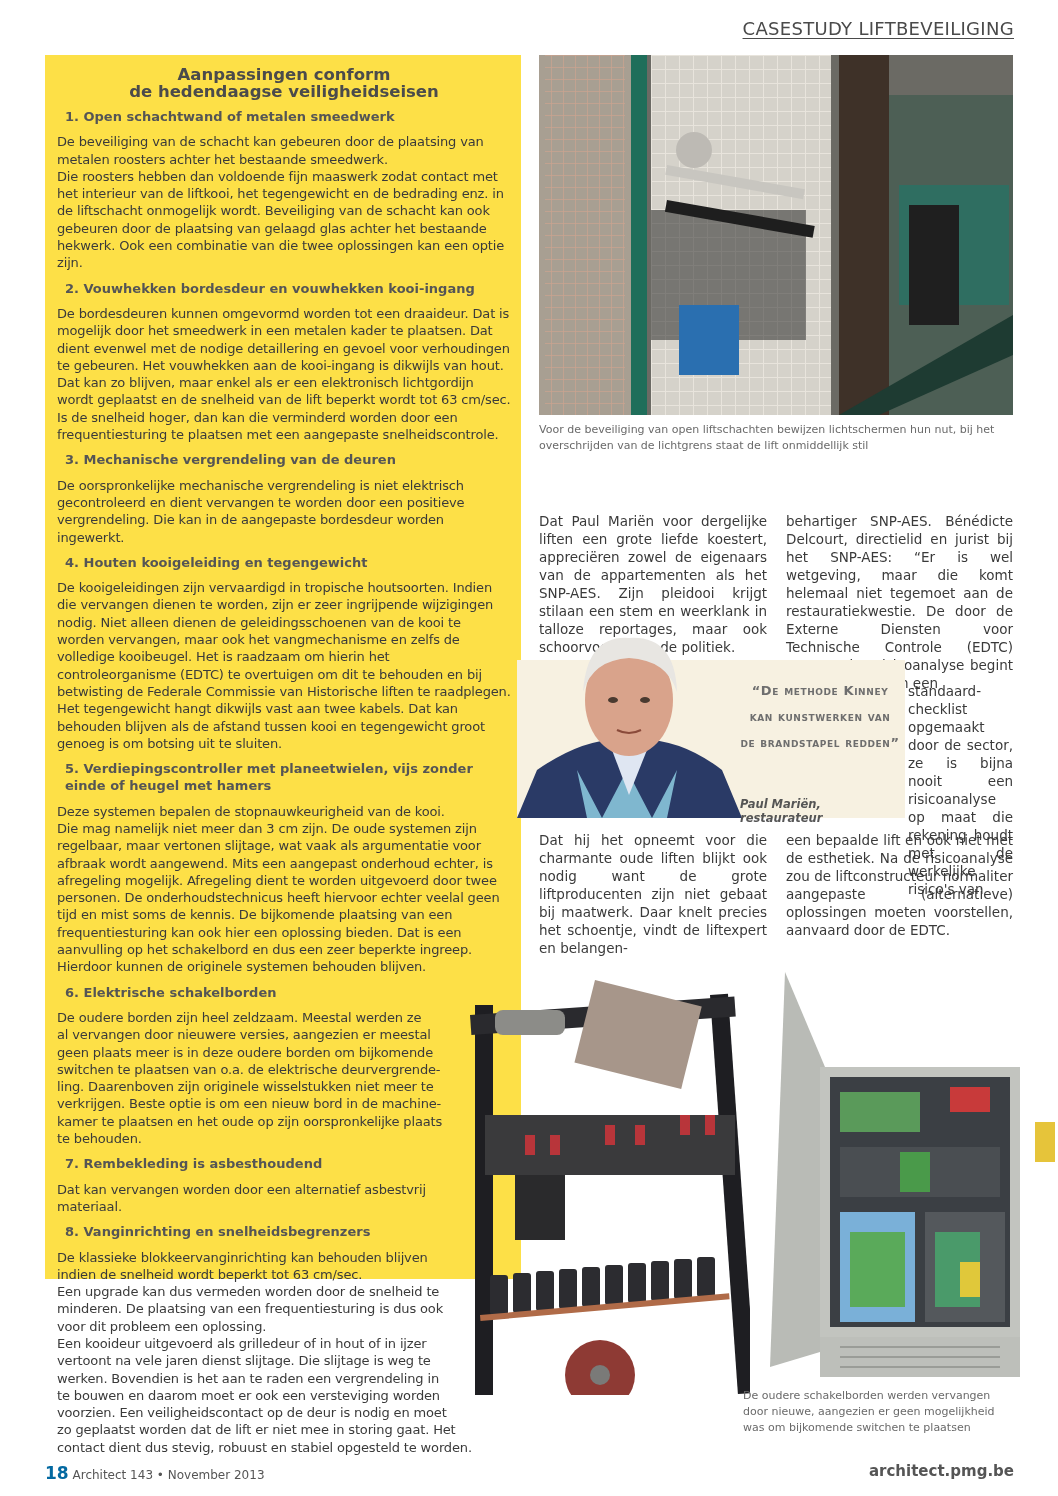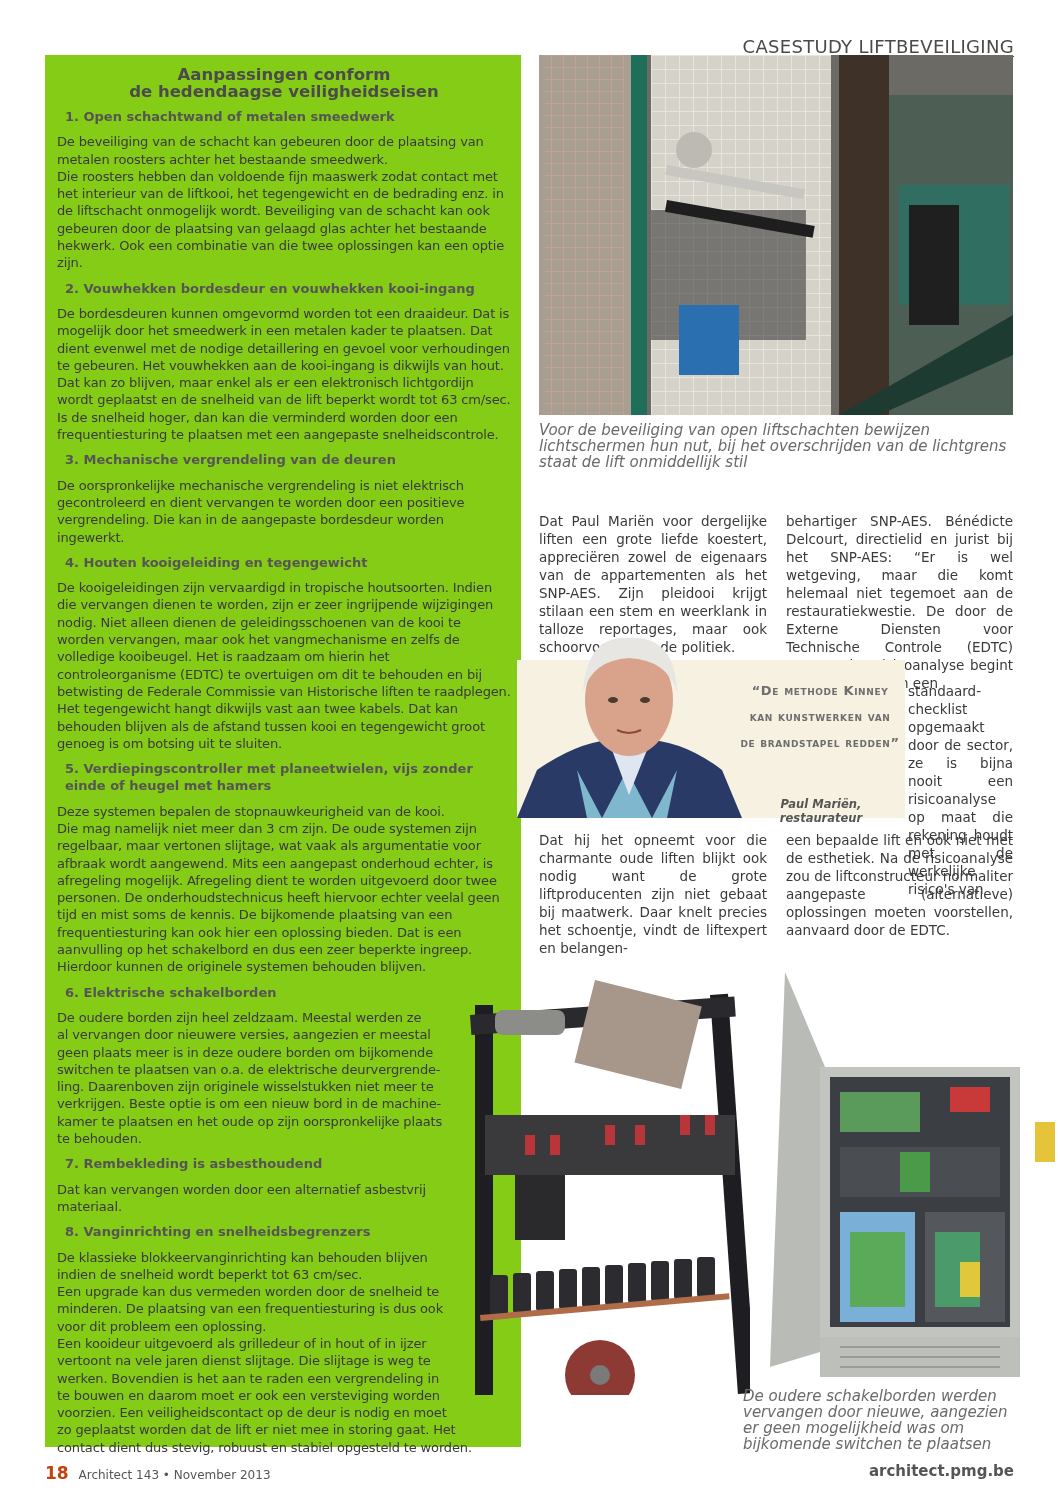--- a/index.html
+++ b/index.html
@@ -1,52 +1,52 @@
 <!DOCTYPE html>
 <html><head>
 <meta charset="utf-8">
 <style>
   html, body { margin: 0; padding: 0; background: #ffffff; }
   body { width: 1058px; height: 1496px; position: relative; overflow: hidden;
          font-family: "DejaVu Sans", sans-serif; color: #3c3c3c; }
-  .section-title { position: absolute; right: 44px; top: 36px; font-size: 18px; letter-spacing: 0.3px;
+  .section-title { position: absolute; right: 44px; top: 18px; font-size: 18px; letter-spacing: 0.3px;
                    color: #4a4a4a; text-decoration: underline; text-underline-offset: 3px; font-weight: normal; }
   
-  .sidebar { position: absolute; left: 45px; top: 55px; width: 476px; height: 1392px; background: #84cc16; }
+  .sidebar { position: absolute; left: 45px; top: 55px; width: 476px; height: 1224px; background: #fde047; }
   .sidebar-inner { padding: 11px 10px 0 12px; }
   .sidebar-title { text-align: center; font-weight: bold; font-size: 16.5px; line-height: 17px; color: #4b4b4b; margin: 0 0 3px 0; }
   .item-head { font-weight: bold; font-size: 13px; line-height: 17.3px; color: #555; margin: 8px; }
   .item-body { font-size: 13px; line-height: 17.3px; color: #3a3a3a; margin: 0; white-space: pre-line; letter-spacing: -0.15px; }
   
   .photo { position: absolute; overflow: hidden; }
   .photo-top { left: 539px; top: 55px; width: 474px; height: 360px; background: #5a5f5a; }
-  .caption { position: absolute; font-style: italic; font-size: 15px; line-height: 16px; color: #6a6a6a; }
+  .caption { position: absolute; font-size: 11px; line-height: 16px; color: #6a6a6a; }
   .caption-top { left: 539px; top: 422px; width: 480px; }
   .caption-bottom { left: 743px; top: 1388px; width: 270px; }
   
   .col { position: absolute; font-size: 13.5px; line-height: 18px; color: #3a3a3a; text-align: justify; }
   .col p { margin: 0; }
   .col-a-top { left: 539px; top: 512px; width: 228px; }
   .col-b-top { left: 786px; top: 512px; width: 227px; }
   .col-b-mid { left: 908px; top: 682px; width: 105px; }
   .col-a-bot { left: 539px; top: 831px; width: 228px; }
   .col-b-bot { left: 786px; top: 831px; width: 227px; }
   
   .quote-box { position: absolute; left: 517px; top: 660px; width: 388px; height: 158px; background: #f7f1e1; }
   .portrait { position: absolute; left: 517px; top: 620px; width: 225px; height: 198px; }
   .quote-text { position: absolute; left: 740px; top: 678px; width: 160px; text-align: center;
                 font-weight: bold; font-variant: small-caps; font-size: 13px; line-height: 26px; color: #6e6e6e; letter-spacing: 0.6px; }
-  .quote-author { position: absolute; left: 740px; top: 797px; width: 162px; text-align: center;
+  .quote-author { position: absolute; left: 740px; top: 797px; width: 162px; text-align: left;
                   font-weight: bold; font-style: italic; font-size: 11.5px; color: #555; }
   
   .photo-relay { left: 455px; top: 975px; width: 295px; height: 420px; }
   .photo-cabinet { left: 750px; top: 972px; width: 305px; height: 408px; }
   
   .footer-left { position: absolute; left: 45px; top: 1463px; font-size: 12px; color: #555; }
-  .footer-left .pg { font-size: 17px; font-weight: bold; color: #c2410c; margin-right: 6px; }
+  .footer-left .pg { font-size: 17px; font-weight: bold; color: #0369a1; }
   .footer-right { position: absolute; right: 44px; top: 1462px; font-size: 15px; font-weight: bold; color: #555;
                   text-underline-offset: 3px; }
 </style>
 </head>
 <body>
 
 <div class="section-title">CASESTUDY LIFTBEVEILIGING</div>
 
 <aside class="sidebar">
   <div class="sidebar-inner">

